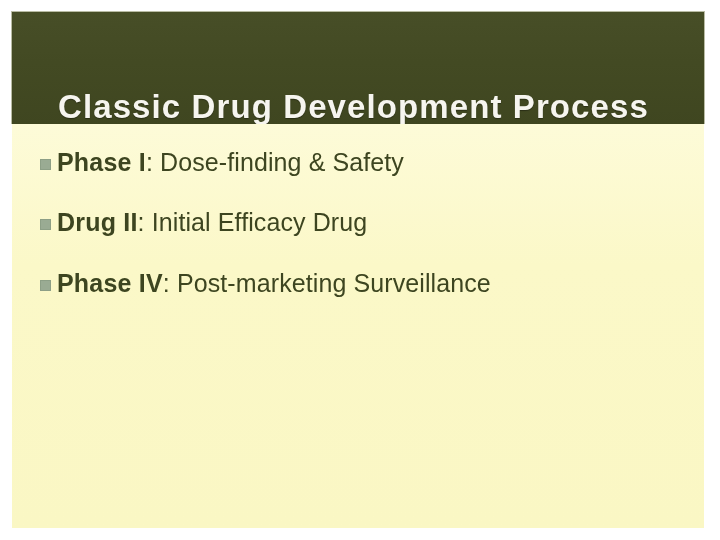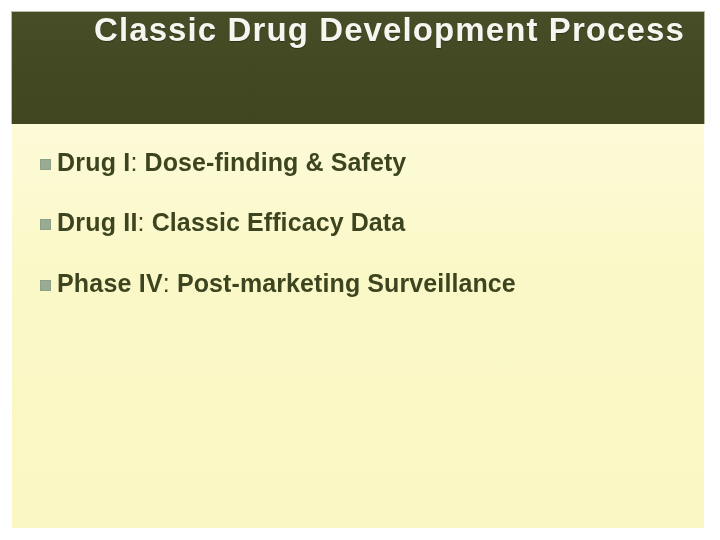--- a/index.html
+++ b/index.html
@@ -25,22 +25,21 @@
   .title-bar {
     position: absolute;
     left: 11px;
     top: 11px;
     width: 694px;
     height: 115px;
     box-sizing: border-box;
     background: linear-gradient(180deg, #474e27 0%, #434a23 45%, #3f4620 100%);
     border: 1px solid #b9bca4;
     display: flex;
-    align-items: flex-start;
-    padding-left: 36px;
+    align-items: flex-end;
   }
 
   .slide-title {
     margin: 0;
     padding: 0 0 0 46px;
     color: #f6f5ef;
     font-family: "Liberation Sans", sans-serif;
     font-size: 33px;
     font-weight: bold;
     letter-spacing: 1.1px;
@@ -96,21 +95,21 @@
     border: 1px solid #8d9f86;
     box-sizing: border-box;
   }
 
   .phase-label {
     font-weight: bold;
     letter-spacing: 0.2px;
   }
 
   .phase-desc {
-    font-weight: bold;
+    font-weight: normal;
   }
 
   .bullet-continuation {
     display: block;
     margin-top: 2px;
   }
 </style>
 </head>
 <body>
 
@@ -118,26 +117,26 @@
 
   <div class="title-bar">
     <h1 class="slide-title">Classic Drug Development Process</h1>
   </div>
 
   <div class="body-panel">
     <ul class="bullet-list">
 
       <li class="bullet-item">
         <span class="bullet-marker"></span>
-        <span class="phase-label">Drug I</span><span class="phase-sep">: </span><span class="phase-desc">Dose-finding &amp; Safety</span>
+        <span class="phase-label">Phase I</span><span class="phase-sep">: </span><span class="phase-desc">Dose-finding &amp; Safety</span>
       </li>
 
       <li class="bullet-item">
         <span class="bullet-marker"></span>
-        <span class="phase-label">Drug II</span><span class="phase-sep">: </span><span class="phase-desc">Classic Efficacy Data</span>
+        <span class="phase-label">Drug II</span><span class="phase-sep">: </span><span class="phase-desc">Initial Efficacy Drug</span>
       </li>
 
 
       <li class="bullet-item">
         <span class="bullet-marker"></span>
         <span class="phase-label">Phase IV</span><span class="phase-sep">: </span><span class="phase-desc">Post-marketing Surveillance</span>
       </li>
 
     </ul>
   </div>

